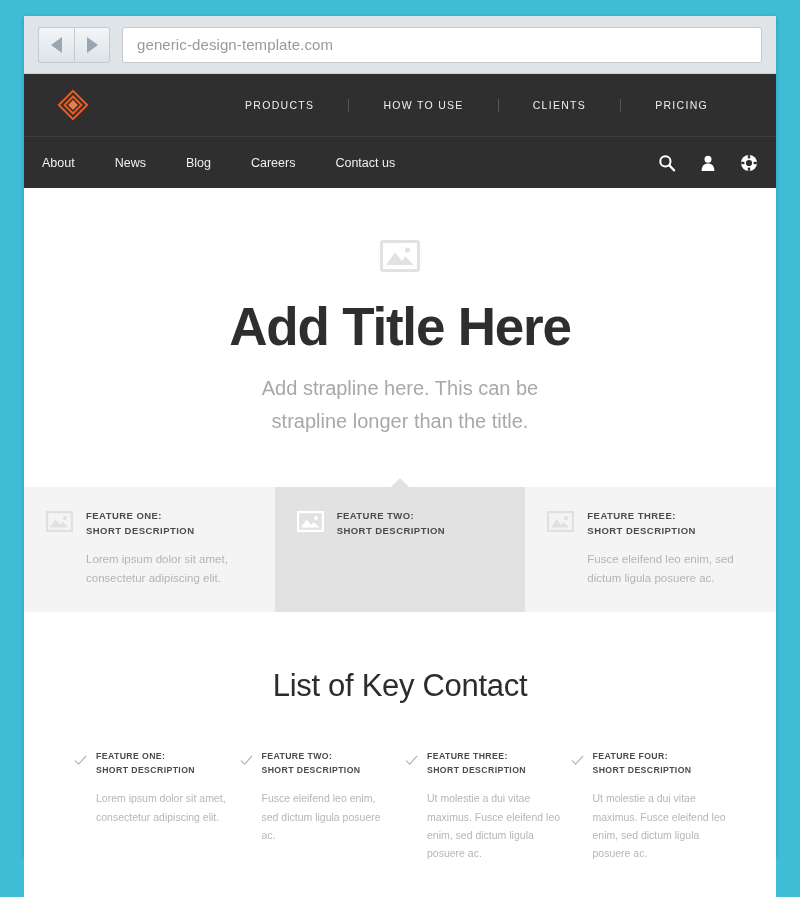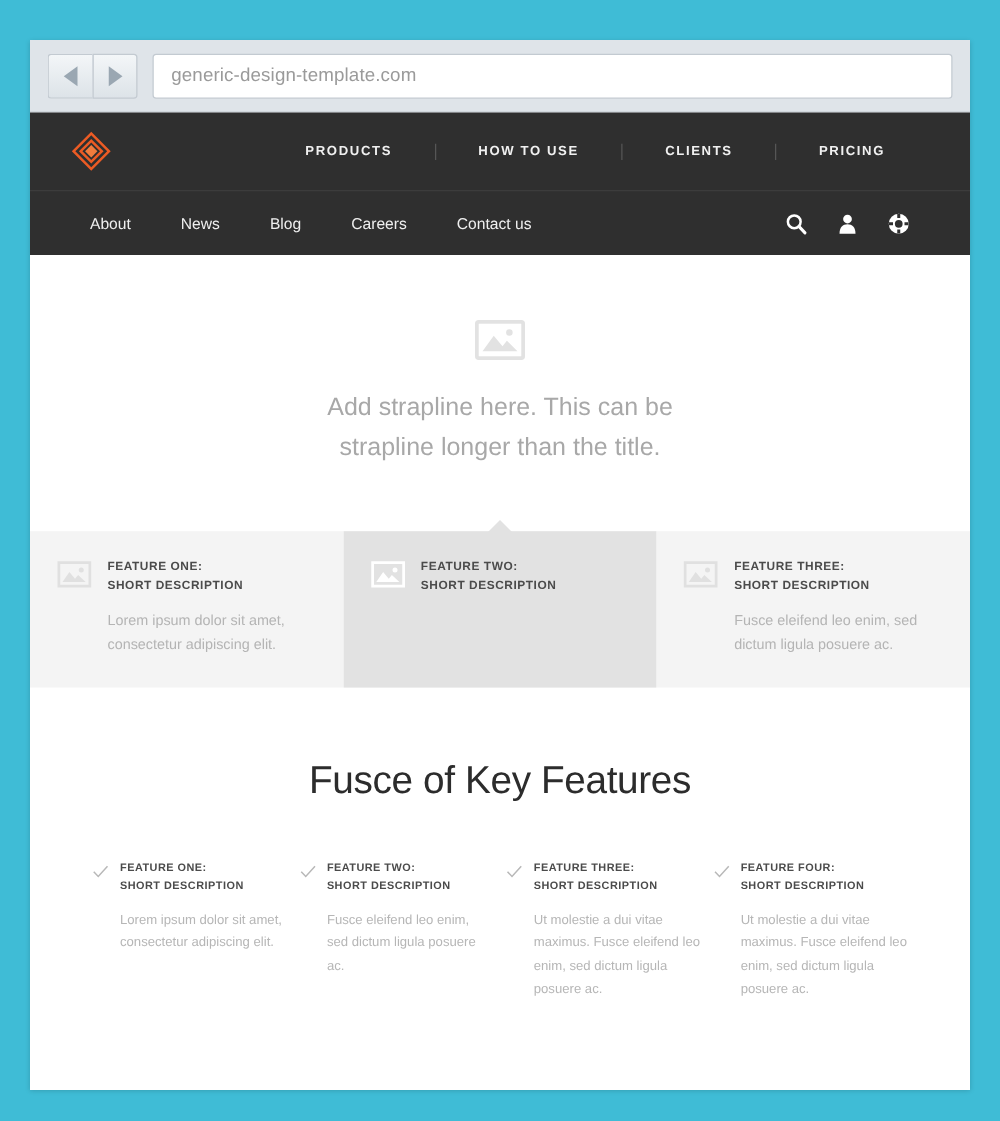--- a/index.html
+++ b/index.html
@@ -9,21 +9,21 @@
     height: 897px;
     background: #3fbcd6;
     font-family: "Liberation Sans", sans-serif;
     overflow: hidden;
   }
 
   
   .browser-window {
     position: absolute;
     left: 24px;
-    top: 32px;
+    top: 16px;
     width: 752px;
     height: 840px;
     background: #ffffff;
     box-shadow: 0 1px 4px rgba(0,0,0,0.18);
   }
 
   
   .chrome-bar {
     height: 58px;
     background: #dfe4e9;
@@ -91,40 +91,40 @@
 
   .main-nav {
     flex: 1;
     display: flex;
     align-items: center;
     justify-content: flex-end;
   }
   .main-nav-item {
     color: #f0f0f0;
     font-size: 10.5px;
-    font-weight: bold;
+    font-weight: normal;
     letter-spacing: 1.3px;
     padding: 0 34px;
     text-transform: uppercase;
     white-space: nowrap;
   }
   .nav-sep {
     width: 1px;
     height: 13px;
     background: #565656;
   }
 
   
   .sub-nav {
     background: #2f2f2f;
     height: 52px;
     border-top: 1px solid #3c3c3c;
     display: flex;
     align-items: center;
-    padding: 0 48px;
+    padding: 0 18px;
   }
   .sub-nav-items { display: flex; flex: 1; }
   .sub-nav-item {
     color: #efefef;
     font-size: 12.5px;
     margin-right: 40px;
     white-space: nowrap;
   }
   .icon-group { display: flex; align-items: center; gap: 23px; }
   .hdr-icon { width: 18px; height: 18px; display: block; }
@@ -307,20 +307,21 @@
   </div>
 
   <div class="hero">
     <span class="img-ph">
       <svg width="34" height="26" viewBox="0 0 34 26">
         <rect x="0" y="0" width="34" height="26" fill="#ffffff"></rect>
         <circle cx="24.5" cy="7" r="2.6" fill="#e2e2e2"></circle>
         <path d="M3 22 L12 9.5 L19 18 L22.5 13.5 L31 22 Z" fill="#e2e2e2"></path>
       </svg>
     </span>
+    <div class="hero-title">Add Title Here</div>
     <div class="hero-sub">
       <div>Add strapline here. This can be</div>
       <div>strapline longer than the title.</div>
     </div>
   </div>
 
   <div class="feature-strip">
 
     <div class="fcard">
       <span class="fcard-icon">
@@ -369,21 +370,21 @@
           <div>FEATURE THREE:</div>
           <div>SHORT DESCRIPTION</div>
         </div>
         <div class="fcard-desc">Fusce eleifend leo enim, sed dictum ligula posuere ac.</div>
       </div>
     </div>
 
   </div>
 
   <div class="key-section">
-    <div class="key-heading">Fusce of Key Features</div>
+    <div class="key-heading">List of Key Contact</div>
     <div class="key-grid">
 
       <div class="kitem">
         <span class="check">
           <svg width="13" height="11" viewBox="0 0 13 11">
               <path d="M1 5.4 L4.6 9.2 L12 1" fill="none" stroke="#b8b8b8" stroke-width="1.2"></path>
             </svg>
         </span>
         <div class="kbody">
           <div class="ktitle">

